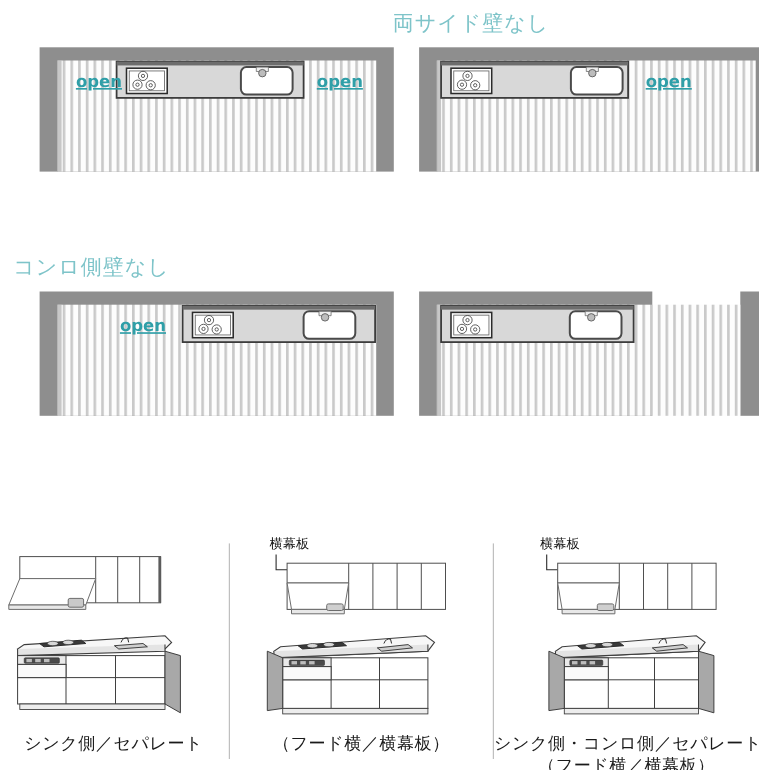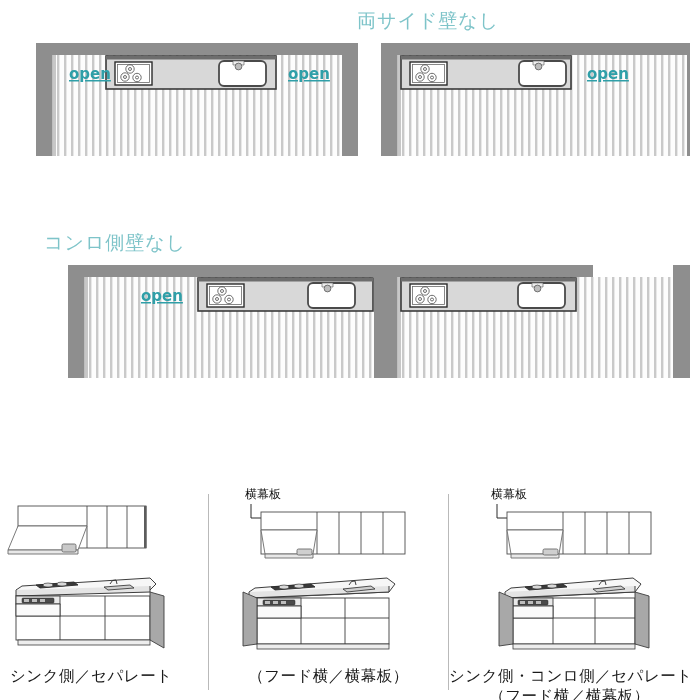--- a/index.html
+++ b/index.html
@@ -22,21 +22,21 @@
     width: 690px;
     height: 440px;
   }
   .plan-cell {
     position: absolute;
     width: 345px;
     height: 220px;
   }
   .plan-cell.c0 { left: 0;   top: 0; }
   .plan-cell.c1 { left: 345px; top: 0; }
-  .plan-cell.c2 { left: 0;   top: 222px; margin-left: 32px; }
+  .plan-cell.c2 { left: 0;   top: 222px; }
   .plan-cell.c3 { left: 345px; top: 222px; }
 
   .plan-title {
     position: absolute;
     left: 12px;
     top: 8px;
     font-size: 19px;
     letter-spacing: 1px;
     color: #7ec4c9;
     white-space: nowrap;
@@ -107,21 +107,21 @@
     width: 100%;
     text-align: center;
     font-size: 15.5px;
     color: #1a1a1a;
     line-height: 1.32;
     letter-spacing: 0.5px;
     font-family: "DejaVu Sans", "Liberation Sans", sans-serif;
     white-space: nowrap;
   }
   .ep-caption .l2 { display: block; }
-  .ep-col.e0 .ep-caption { text-align: left; padding-left: 10px; }
+  .ep-col.e0 .ep-caption { text-align: left; padding-left: 22px; }
 
   .yokomaku-label {
     position: absolute;
     font-size: 12px;
     color: #111;
     font-family: "DejaVu Sans", "Liberation Sans", sans-serif;
     white-space: nowrap;
   }
 
   svg { display: block; overflow: visible; }

